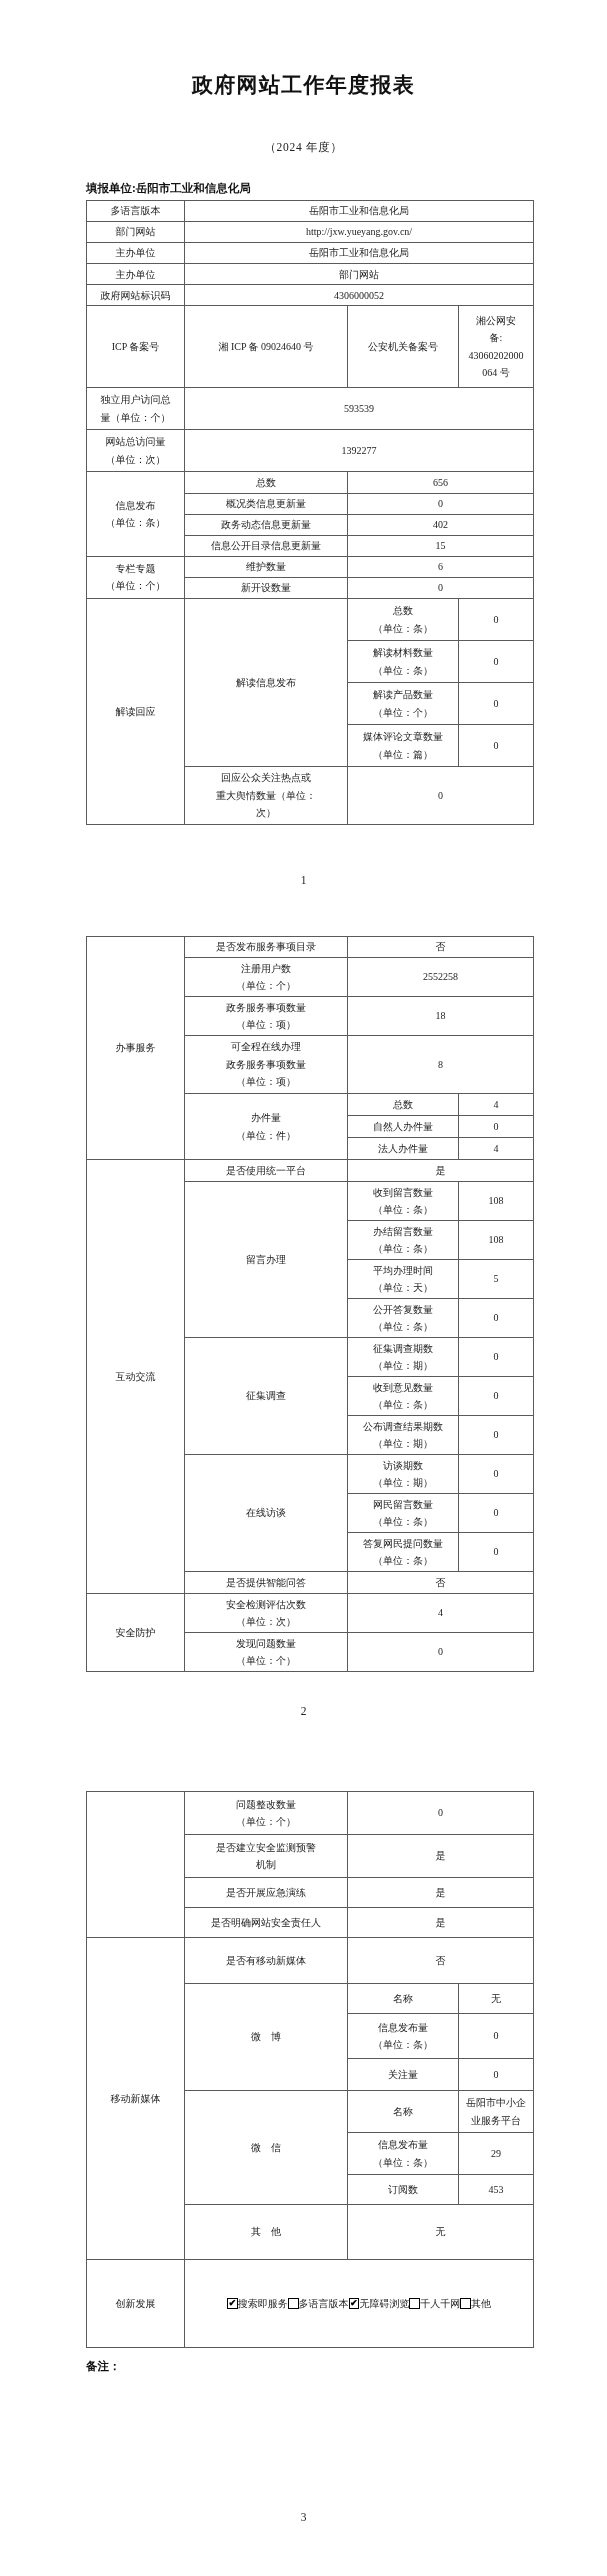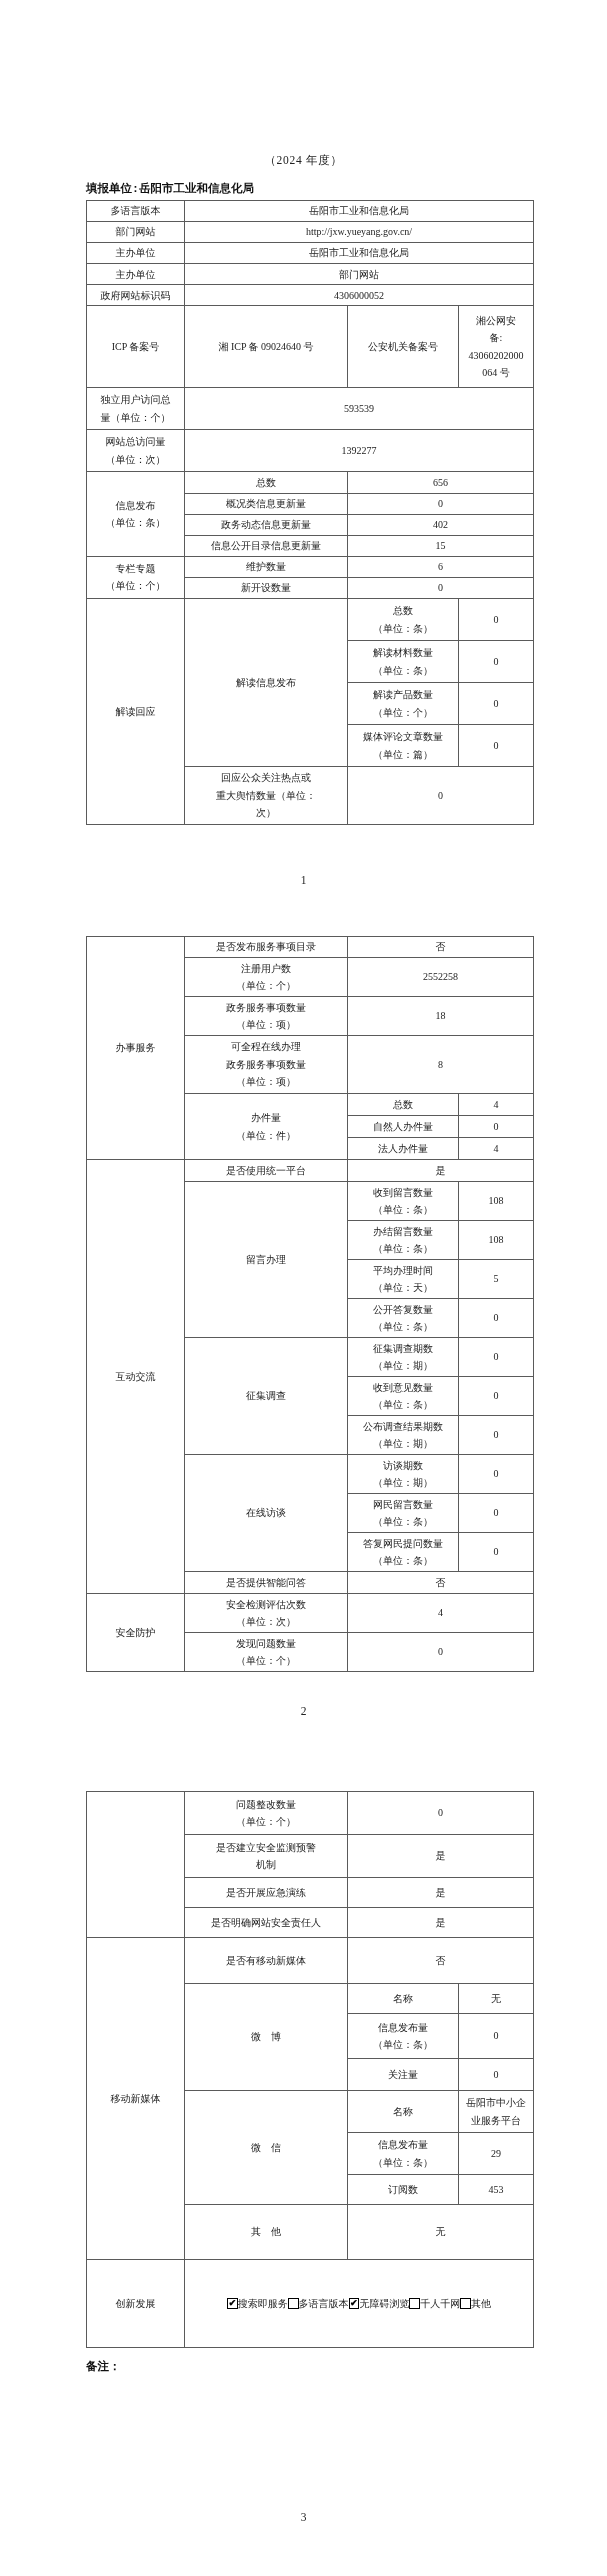--- a/index.html
+++ b/index.html
@@ -6,26 +6,26 @@
   .sheet{
     position:relative;width:607px;height:2576px;background:#ffffff;
     font-family:"Liberation Serif","DejaVu Serif",serif;color:#1c1c1c;
   }
   .doc-title{
     position:absolute;top:71px;left:0;width:100%;text-align:center;
     font-family:"Liberation Sans","DejaVu Sans",sans-serif;
     font-size:21px;font-weight:700;letter-spacing:1.3px;color:#111;
   }
   .doc-subtitle{
-    position:absolute;top:153px;left:0;width:100%;text-align:center;
+    position:absolute;top:140px;left:0;width:100%;text-align:center;
     font-size:11.5px;letter-spacing:0.7px;color:#222;
   }
   .unit-line{
     position:absolute;top:181px;left:86px;
-    font-family:Liberation Mono, monospace;
+    font-family:Liberation Serif, serif;
     font-size:11.5px;font-weight:700;color:#111;text-align:center;
   }
   .notes-line{
     position:absolute;top:2359px;left:86px;
     font-family:"Liberation Sans","DejaVu Sans",sans-serif;
     font-size:11.5px;font-weight:700;color:#111;
   }
   .pagenum{
     position:absolute;left:0;width:100%;text-align:center;
     font-size:11.5px;color:#222;
@@ -48,20 +48,21 @@
     display:inline-block;box-sizing:border-box;width:10.8px;height:10.8px;
     border:1.3px solid #000;font-size:9.4px;font-weight:700;line-height:8px;
     text-align:center;color:#000;background:#fff;
   }
 </style>
 </head>
 <body>
 
 <div class="sheet">
 
+  <div class="doc-title">政府网站工作年度报表</div>
   <div class="doc-subtitle">（2024 年度）</div>
   <div class="unit-line">填报单位:岳阳市工业和信息化局</div>
 
   <table class="rpt" style="top:200px">
     <colgroup>
         <col style="width:98px">
         <col style="width:163px">
         <col style="width:111px">
         <col style="width:75px">
       </colgroup>

